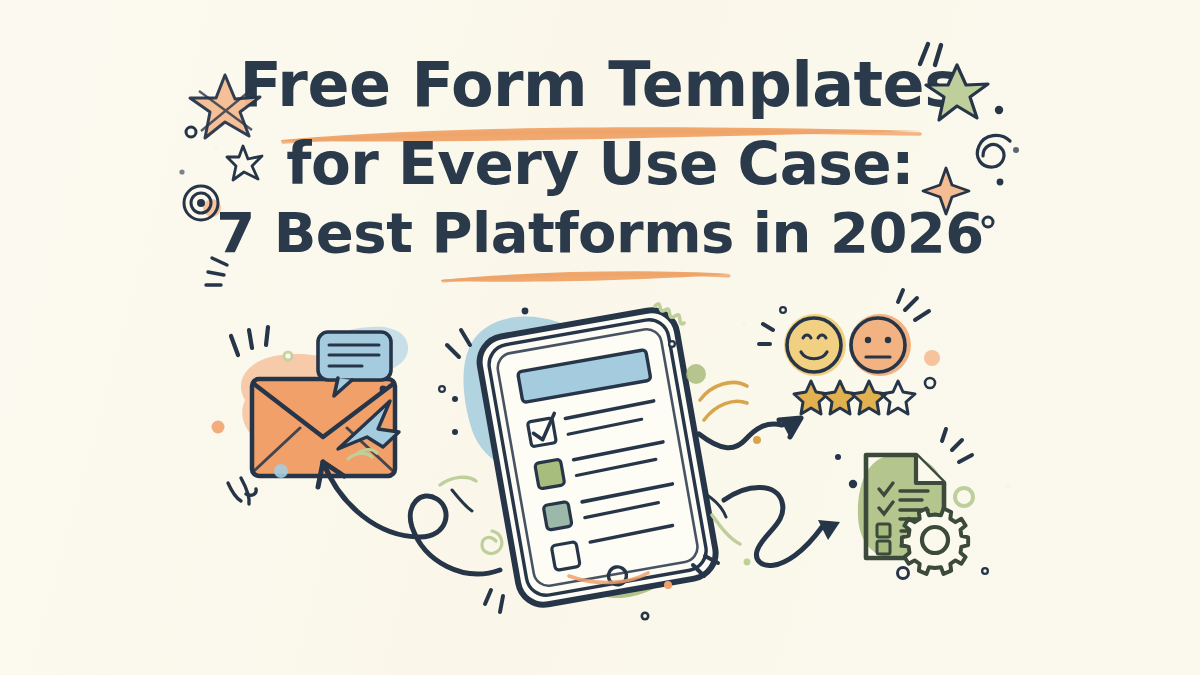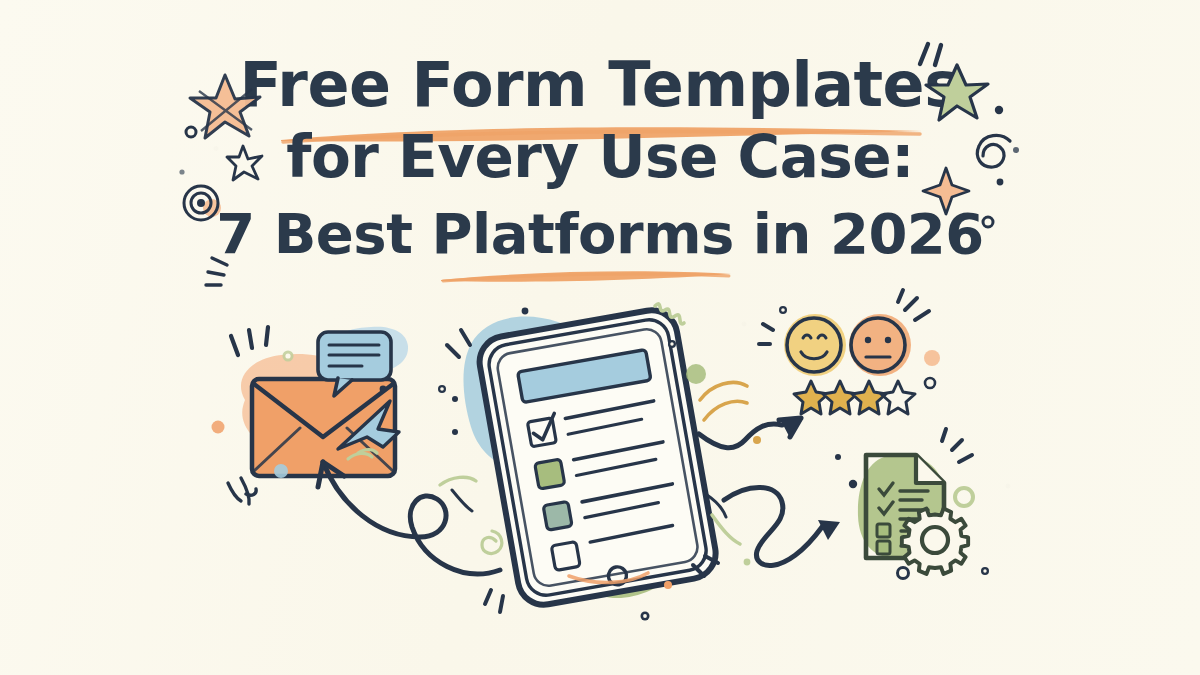--- a/index.html
+++ b/index.html
@@ -35,22 +35,22 @@
   }
   .title-line {
     display:block;
     color:#2B3A4B;
     font-family:"DejaVu Sans", sans-serif;
     font-weight:700;
     letter-spacing:-0.5px;
     white-space:nowrap;
   }
   #line1 { font-size:62px; line-height:66px; }
-  #line2 { font-size:58px; line-height:68px; margin-top:5px; }
-  #line3 { font-size:56px; line-height:66px; margin-top:10px; }
+  #line2 { font-size:58px; line-height:68px; margin-top:12px; }
+  #line3 { font-size:56px; line-height:66px; margin-top:2px; }
 
   svg.layer { position:absolute; left:0; top:0; width:1200px; height:675px; overflow:visible; }
   #art-layer { z-index:4; }
   #deco-layer { z-index:7; }
 </style>
 </head>
 <body>
 
 <div id="stage">
 

